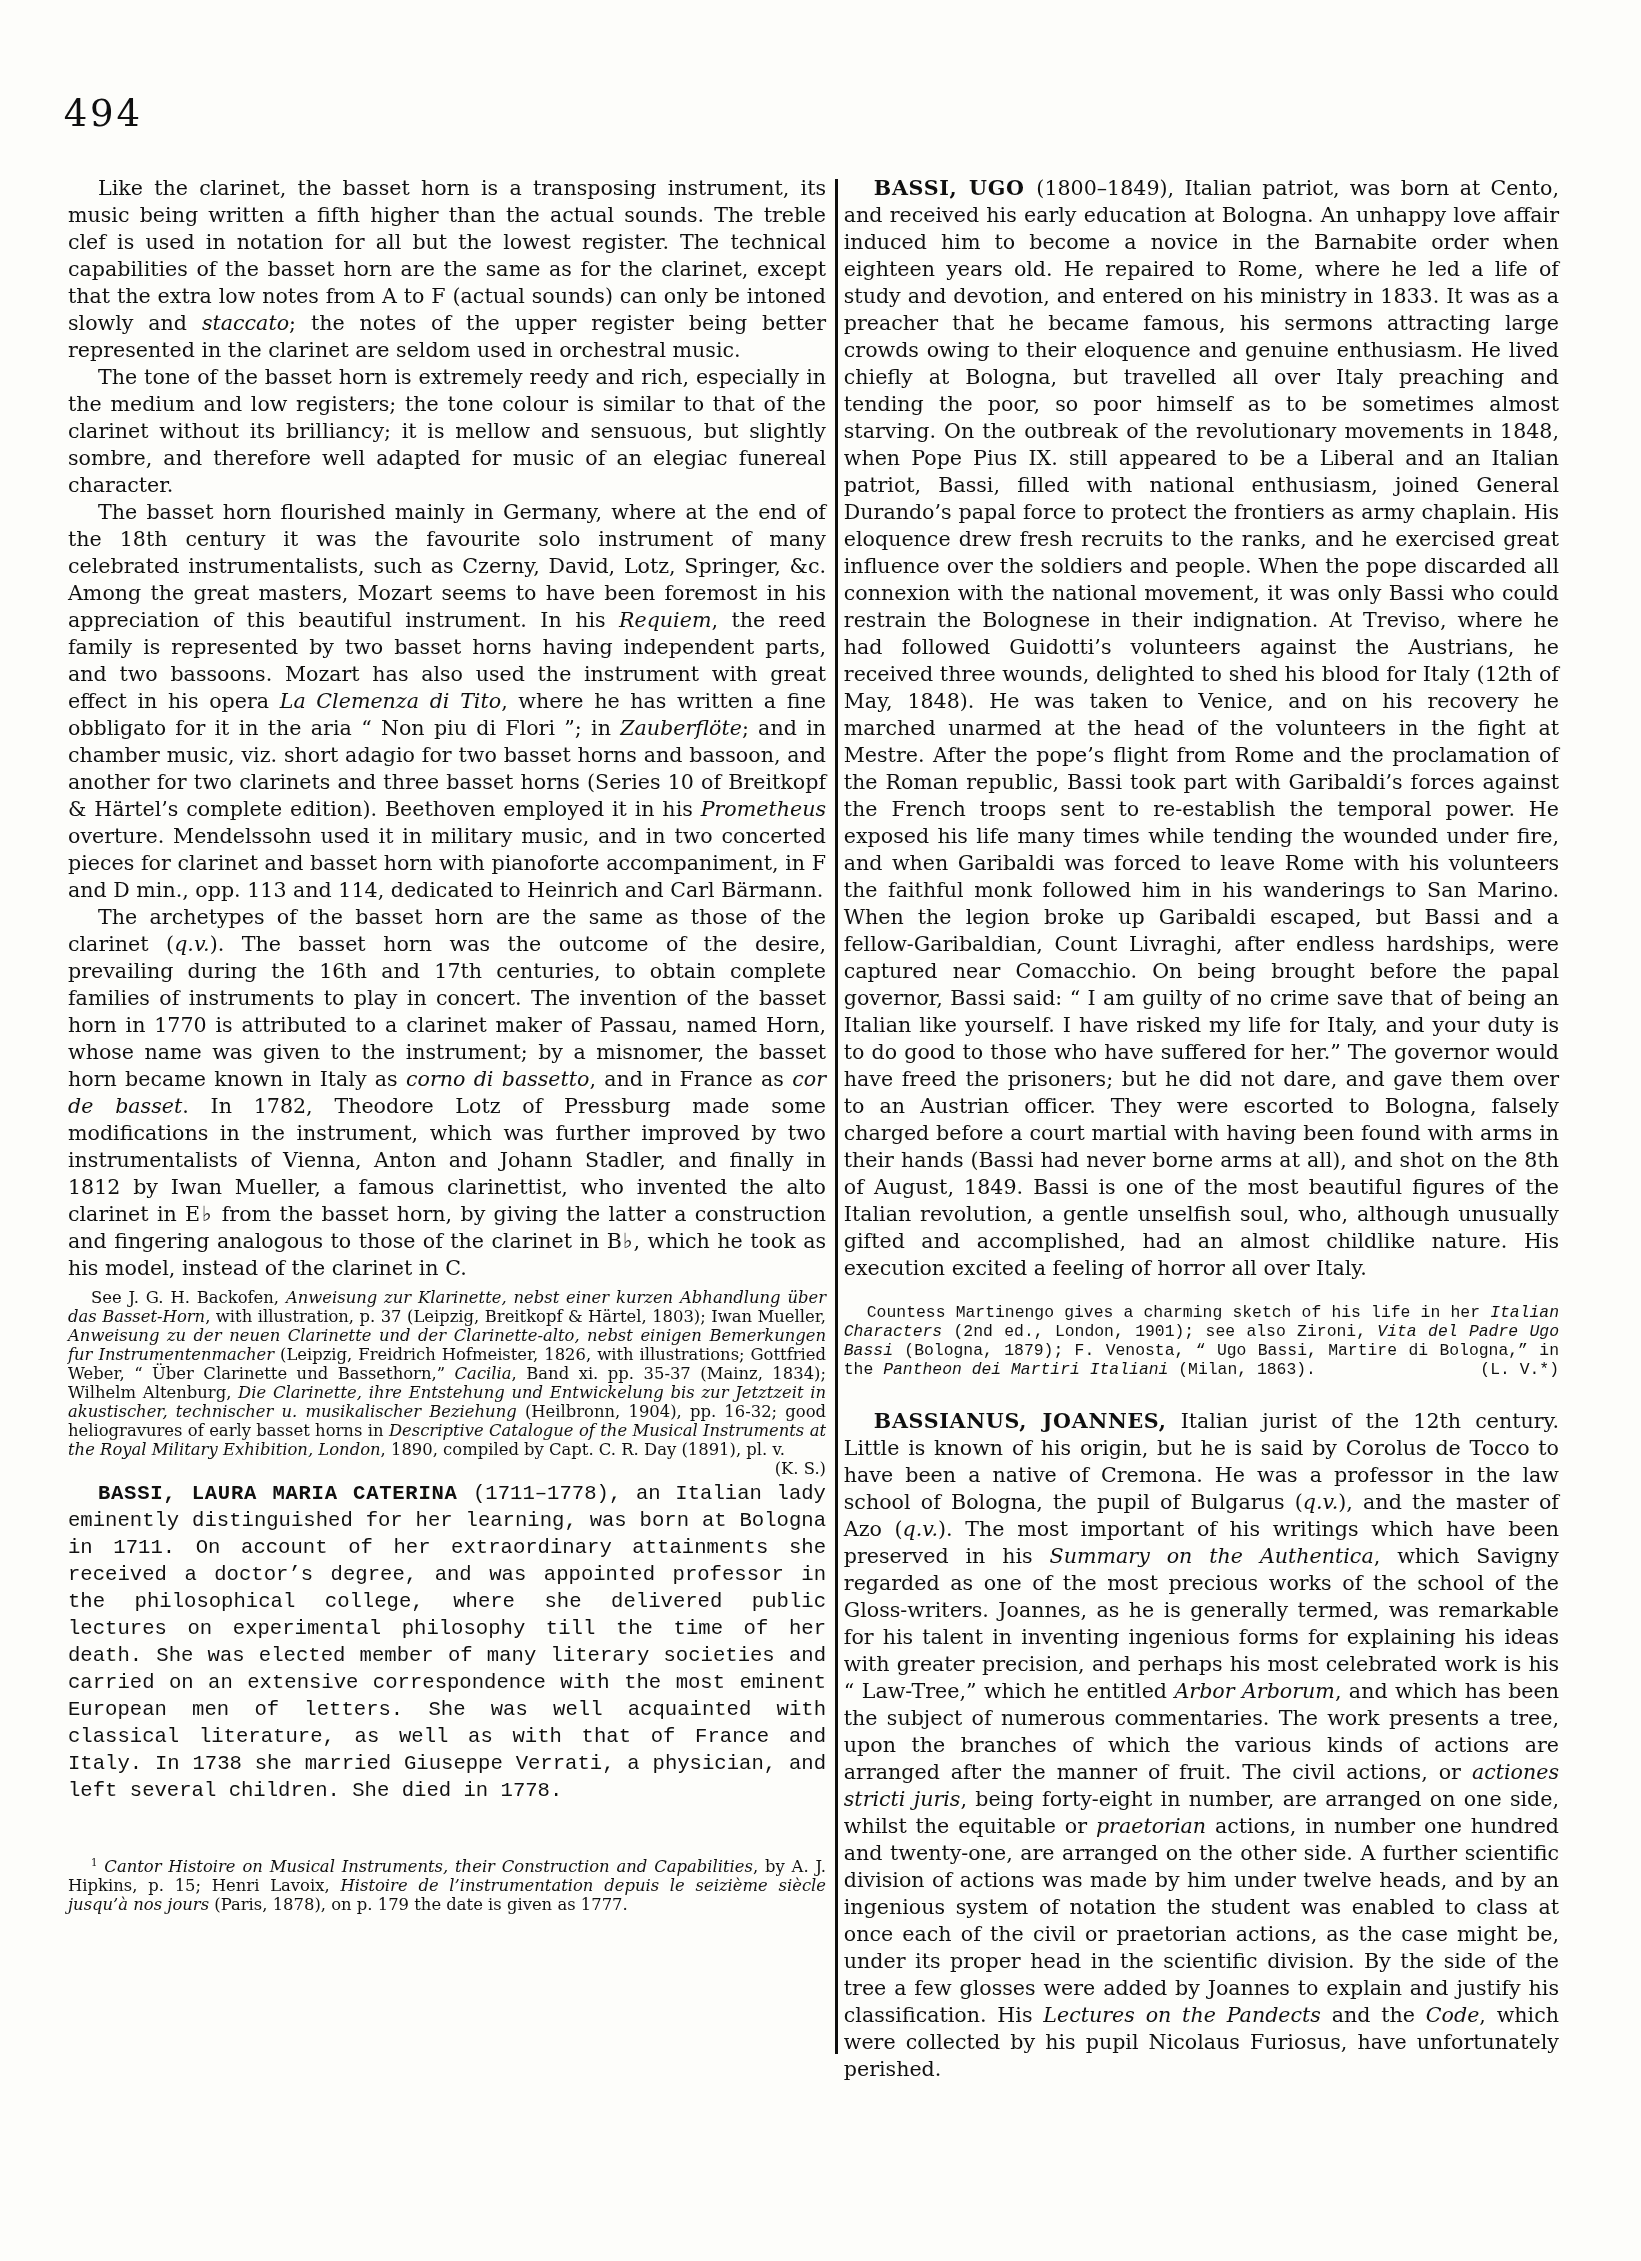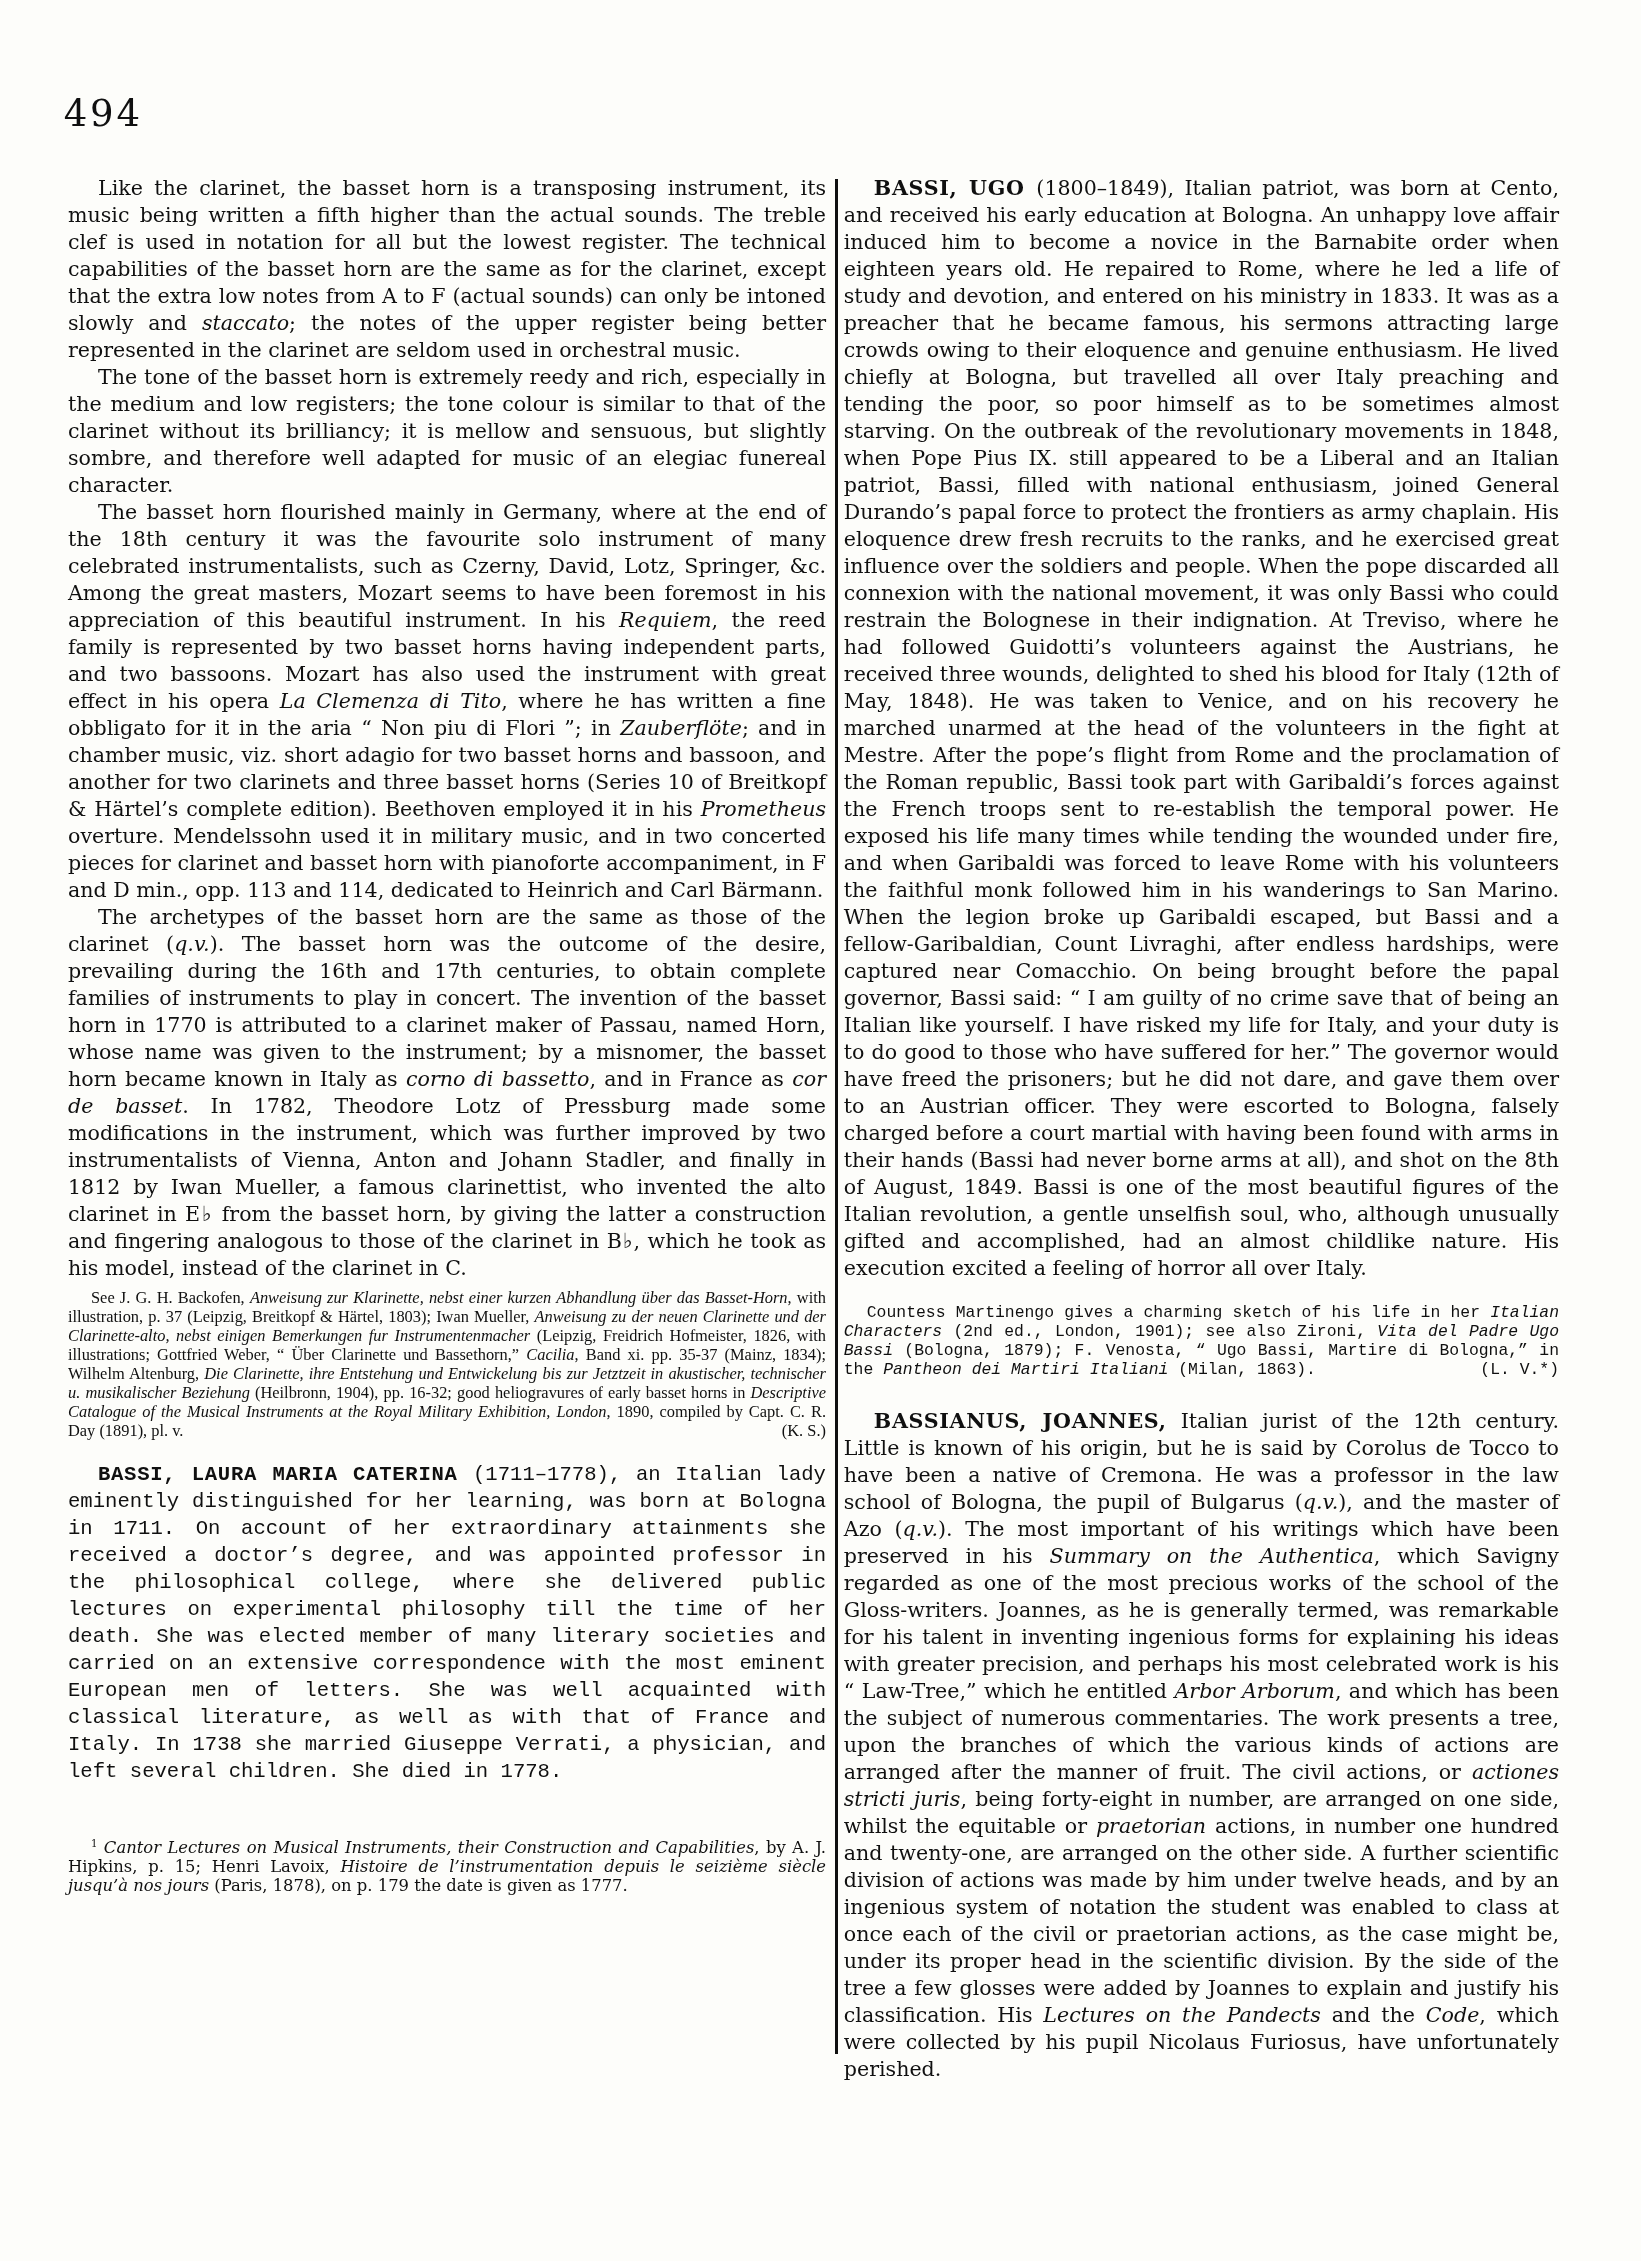--- a/index.html
+++ b/index.html
@@ -40,21 +40,21 @@
   .rule{flex:none;width:3.6px;background:var(--ink);margin:4.3px 5.7px 28.5px 8.5px;}
   
   p.body{
     font-size:20.6px;line-height:27px;
     text-align:justify;text-indent:30px;
   }
   p.small{
     font-size:16.4px;line-height:19px;
     text-align:justify;text-indent:23px;
   }
-  .gap-xs{margin-top:5.7px;font-family:Liberation Serif, serif;}
+  .gap-xs{margin-top:5.7px;}
   .gap-sm{margin-top:21.3px;font-family:Liberation Mono, monospace;}
   .gap-md{margin-top:28.5px;}
   .gap-lg{margin-top:53px;}
   .it{font-style:italic;}
   .bd{font-weight:700;letter-spacing:0.7px;}
   sup{font-size:0.62em;vertical-align:super;line-height:0;}
   .attribution{float:right;}
 </style>
 </head>
 <body>
@@ -64,21 +64,21 @@
     <span class="pagenum">494</span>
   </header>
   <main class="columns">
     <div class="col left">
         <p class="body"><span>Like the clarinet, the basset horn is a transposing instrument, its music being written a fifth higher than the actual sounds. The treble clef is used in notation for all but the lowest register. The technical capabilities of the basset horn are the same as for the clarinet, except that the extra low notes from A to F (actual sounds) can only be intoned slowly and </span><span class="it">staccato</span><span>; the notes of the upper register being better represented in the clarinet are seldom used in orchestral music.</span></p>
         <p class="body"><span>The tone of the basset horn is extremely reedy and rich, especially in the medium and low registers; the tone colour is similar to that of the clarinet without its brilliancy; it is mellow and sensuous, but slightly sombre, and therefore well adapted for music of an elegiac funereal character.</span></p>
         <p class="body"><span>The basset horn flourished mainly in Germany, where at the end of the 18th century it was the favourite solo instrument of many celebrated instrumentalists, such as Czerny, David, Lotz, Springer, &amp;c. Among the great masters, Mozart seems to have been foremost in his appreciation of this beautiful instrument. In his </span><span class="it">Requiem</span><span>, the reed family is represented by two basset horns having independent parts, and two bassoons. Mozart has also used the instrument with great effect in his opera </span><span class="it">La Clemenza di Tito</span><span>, where he has written a fine obbligato for it in the aria “ Non piu di Flori ”; in </span><span class="it">Zauberflöte</span><span>; and in chamber music, viz. short adagio for two basset horns and bassoon, and another for two clarinets and three basset horns (Series 10 of Breitkopf &amp; Härtel’s complete edition). Beethoven employed it in his </span><span class="it">Prometheus</span><span> overture. Mendelssohn used it in military music, and in two concerted pieces for clarinet and basset horn with pianoforte accompaniment, in F and D min., opp. 113 and 114, dedicated to Heinrich and Carl Bärmann.</span></p>
         <p class="body"><span>The archetypes of the basset horn are the same as those of the clarinet (</span><span class="it">q.v.</span><span>). The basset horn was the outcome of the desire, prevailing during the 16th and 17th centuries, to obtain complete families of instruments to play in concert. The invention of the basset horn in 1770 is attributed to a clarinet maker of Passau, named Horn, whose name was given to the instrument; by a misnomer, the basset horn became known in Italy as </span><span class="it">corno di bassetto</span><span>, and in France as </span><span class="it">cor de basset</span><span>. In 1782, Theodore Lotz of Pressburg made some modifications in the instrument, which was further improved by two instrumentalists of Vienna, Anton and Johann Stadler, and finally in 1812 by Iwan Mueller, a famous clarinettist, who invented the alto clarinet in E♭ from the basset horn, by giving the latter a construction and fingering analogous to those of the clarinet in B♭, which he took as his model, instead of the clarinet in C.</span></p>
         <p class="small gap-xs"><span>See J. G. H. Backofen, </span><span class="it">Anweisung zur Klarinette, nebst einer kurzen Abhandlung über das Basset-Horn</span><span>, with illustration, p. 37 (Leipzig, Breitkopf &amp; Härtel, 1803); Iwan Mueller, </span><span class="it">Anweisung zu der neuen Clarinette und der Clarinette-alto, nebst einigen Bemerkungen fur Instrumentenmacher</span><span> (Leipzig, Freidrich Hofmeister, 1826, with illustrations; Gottfried Weber, “ Über Clarinette und Bassethorn,” </span><span class="it">Cacilia</span><span>, Band xi. pp. 35-37 (Mainz, 1834); Wilhelm Altenburg, </span><span class="it">Die Clarinette, ihre Entstehung und Entwickelung bis zur Jetztzeit in akustischer, technischer u. musikalischer Beziehung</span><span> (Heilbronn, 1904), pp. 16-32; good heliogravures of early basset horns in </span><span class="it">Descriptive Catalogue of the Musical Instruments at the Royal Military Exhibition, London</span><span>, 1890, compiled by Capt. C. R. Day (1891), pl. v.</span><span class="attribution">(K. S.)</span></p>
         <p class="body gap-sm"><span class="bd">BASSI, LAURA MARIA CATERINA </span><span>(1711–1778), an Italian lady eminently distinguished for her learning, was born at Bologna in 1711. On account of her extraordinary attainments she received a doctor’s degree, and was appointed professor in the philosophical college, where she delivered public lectures on experimental philosophy till the time of her death. She was elected member of many literary societies and carried on an extensive correspondence with the most eminent European men of letters. She was well acquainted with classical literature, as well as with that of France and Italy. In 1738 she married Giuseppe Verrati, a physician, and left several children. She died in 1778.</span></p>
-        <p class="small gap-lg"><sup>1</sup><span> </span><span class="it">Cantor Lectures on Musical Instruments, their Construction and Capabilities</span><span>, by A. J. Hipkins, p. 15; Henri Lavoix, </span><span class="it">Histoire de l’instrumentation depuis le seizième siècle jusqu’à nos jours</span><span> (Paris, 1878), on p. 179 the date is given as 1777.</span></p>
+        <p class="small gap-lg"><sup>1</sup><span> </span><span class="it">Cantor Histoire on Musical Instruments, their Construction and Capabilities</span><span>, by A. J. Hipkins, p. 15; Henri Lavoix, </span><span class="it">Histoire de l’instrumentation depuis le seizième siècle jusqu’à nos jours</span><span> (Paris, 1878), on p. 179 the date is given as 1777.</span></p>
       </div>
     <div class="rule"></div>
     <div class="col right">
         <p class="body"><span class="bd">BASSI, UGO </span><span>(1800–1849), Italian patriot, was born at Cento, and received his early education at Bologna. An unhappy love affair induced him to become a novice in the Barnabite order when eighteen years old. He repaired to Rome, where he led a life of study and devotion, and entered on his ministry in 1833. It was as a preacher that he became famous, his sermons attracting large crowds owing to their eloquence and genuine enthusiasm. He lived chiefly at Bologna, but travelled all over Italy preaching and tending the poor, so poor himself as to be sometimes almost starving. On the outbreak of the revolutionary movements in 1848, when Pope Pius IX. still appeared to be a Liberal and an Italian patriot, Bassi, filled with national enthusiasm, joined General Durando’s papal force to protect the frontiers as army chaplain. His eloquence drew fresh recruits to the ranks, and he exercised great influence over the soldiers and people. When the pope discarded all connexion with the national movement, it was only Bassi who could restrain the Bolognese in their indignation. At Treviso, where he had followed Guidotti’s volunteers against the Austrians, he received three wounds, delighted to shed his blood for Italy (12th of May, 1848). He was taken to Venice, and on his recovery he marched unarmed at the head of the volunteers in the fight at Mestre. After the pope’s flight from Rome and the proclamation of the Roman republic, Bassi took part with Garibaldi’s forces against the French troops sent to re-establish the temporal power. He exposed his life many times while tending the wounded under fire, and when Garibaldi was forced to leave Rome with his volunteers the faithful monk followed him in his wanderings to San Marino. When the legion broke up Garibaldi escaped, but Bassi and a fellow-Garibaldian, Count Livraghi, after endless hardships, were captured near Comacchio. On being brought before the papal governor, Bassi said: “ I am guilty of no crime save that of being an Italian like yourself. I have risked my life for Italy, and your duty is to do good to those who have suffered for her.” The governor would have freed the prisoners; but he did not dare, and gave them over to an Austrian officer. They were escorted to Bologna, falsely charged before a court martial with having been found with arms in their hands (Bassi had never borne arms at all), and shot on the 8th of August, 1849. Bassi is one of the most beautiful figures of the Italian revolution, a gentle unselfish soul, who, although unusually gifted and accomplished, had an almost childlike nature. His execution excited a feeling of horror all over Italy.</span></p>
         <p class="small gap-sm"><span>Countess Martinengo gives a charming sketch of his life in her </span><span class="it">Italian Characters</span><span> (2nd ed., London, 1901); see also Zironi, </span><span class="it">Vita del Padre Ugo Bassi</span><span> (Bologna, 1879); F. Venosta, “ Ugo Bassi, Martire di Bologna,” in the </span><span class="it">Pantheon dei Martiri Italiani</span><span> (Milan, 1863).</span><span class="attribution">(L. V.*)</span></p>
         <p class="body gap-md"><span class="bd">BASSIANUS, JOANNES,</span><span> Italian jurist of the 12th century. Little is known of his origin, but he is said by Corolus de Tocco to have been a native of Cremona. He was a professor in the law school of Bologna, the pupil of Bulgarus (</span><span class="it">q.v.</span><span>), and the master of Azo (</span><span class="it">q.v.</span><span>). The most important of his writings which have been preserved in his </span><span class="it">Summary on the Authentica</span><span>, which Savigny regarded as one of the most precious works of the school of the Gloss-writers. Joannes, as he is generally termed, was remarkable for his talent in inventing ingenious forms for explaining his ideas with greater precision, and perhaps his most celebrated work is his “ Law-Tree,” which he entitled </span><span class="it">Arbor Arborum</span><span>, and which has been the subject of numerous commentaries. The work presents a tree, upon the branches of which the various kinds of actions are arranged after the manner of fruit. The civil actions, or </span><span class="it">actiones stricti juris</span><span>, being forty-eight in number, are arranged on one side, whilst the equitable or </span><span class="it">praetorian</span><span> actions, in number one hundred and twenty-one, are arranged on the other side. A further scientific division of actions was made by him under twelve heads, and by an ingenious system of notation the student was enabled to class at once each of the civil or praetorian actions, as the case might be, under its proper head in the scientific division. By the side of the tree a few glosses were added by Joannes to explain and justify his classification. His </span><span class="it">Lectures on the Pandects</span><span> and the </span><span class="it">Code</span><span>, which were collected by his pupil Nicolaus Furiosus, have unfortunately perished.</span></p>
       </div>
   </main>
 </div>
 

